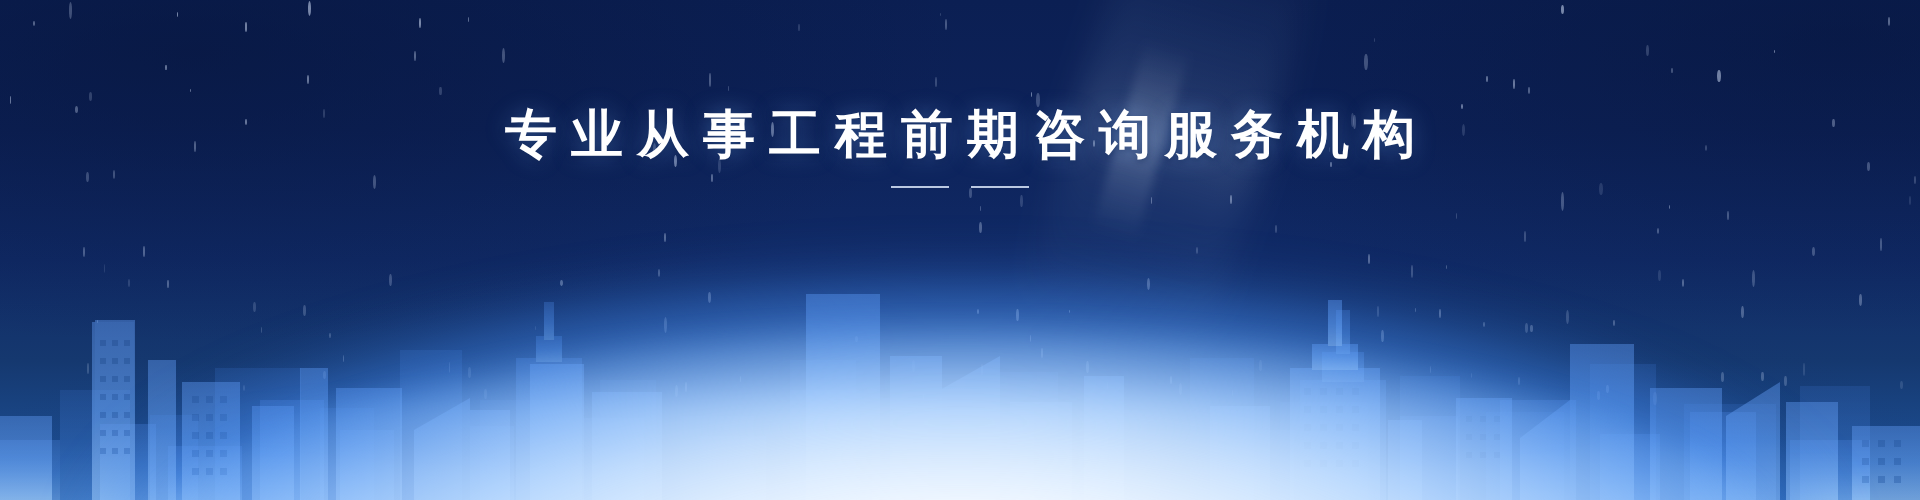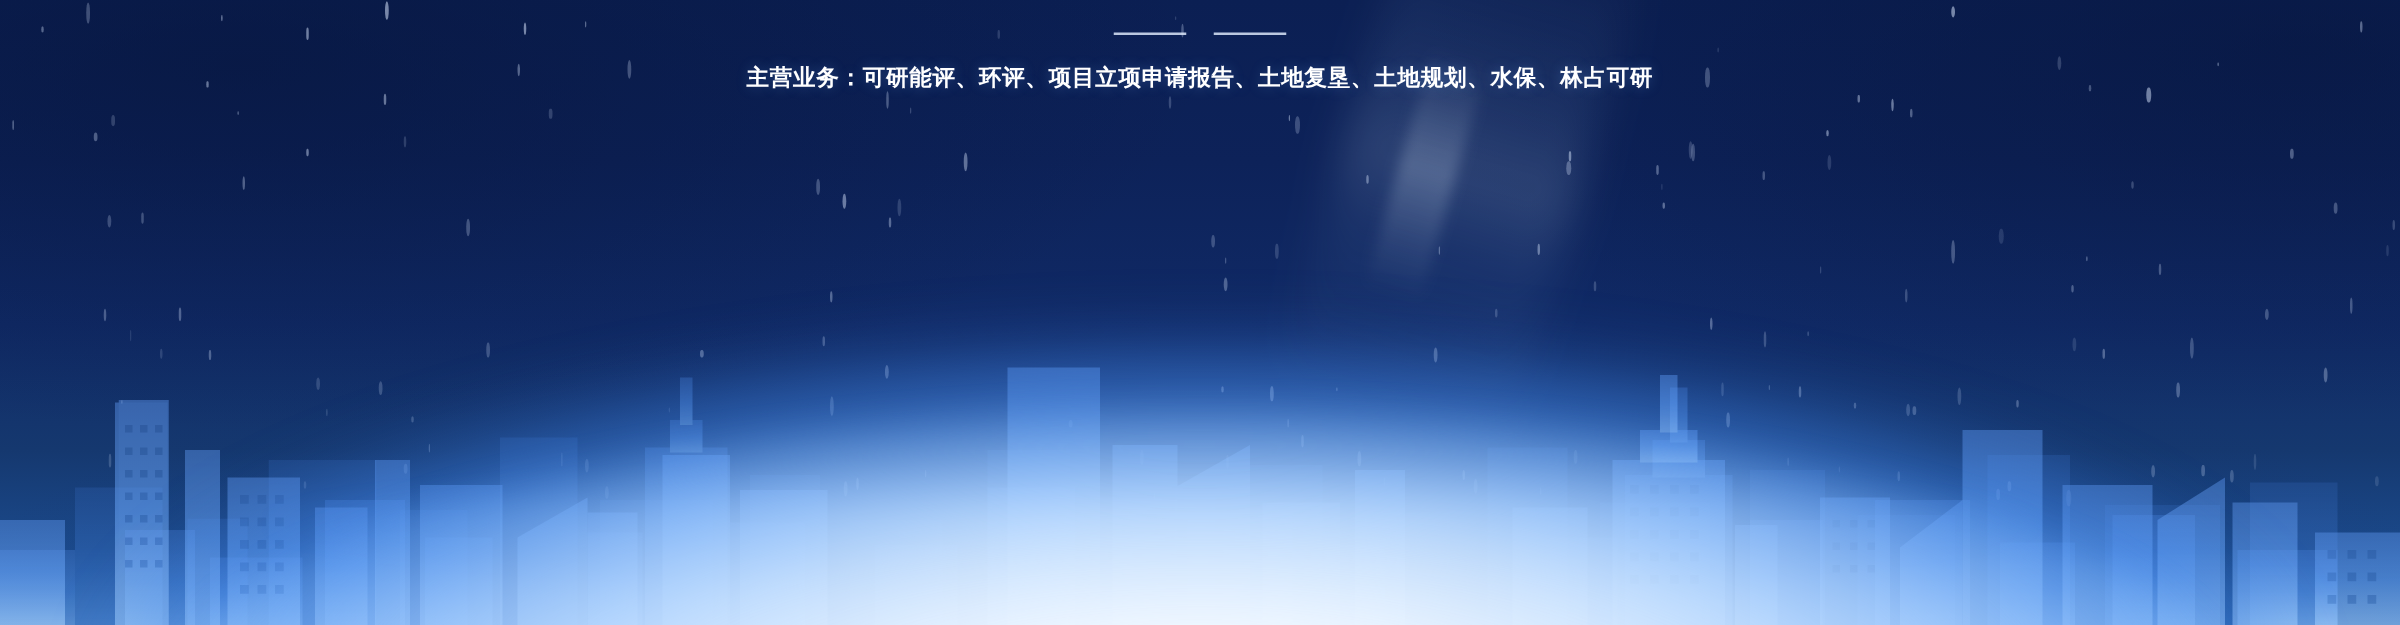--- a/index.html
+++ b/index.html
@@ -601,23 +601,23 @@
       </g>
     </g>
   </svg>
 
   <div class="horizon-streak"></div>
   <div class="earth-glow"></div>
   <div class="earth-rim"></div>
 
   <div class="copy">
 
+    <h1 class="headline">专业从事工程前期咨询服务机构</h1>
 
     <div class="sub-row">
       <span class="rule"></span>
       <span class="rule"></span>
     </div>
 
-    <div class="biz">主营业务：可研能评、环评、项目立项申请报告、土地复垦、土地规划、水保、林占可研</div>
 
   </div>
 
 </div>
 
 </body></html>

